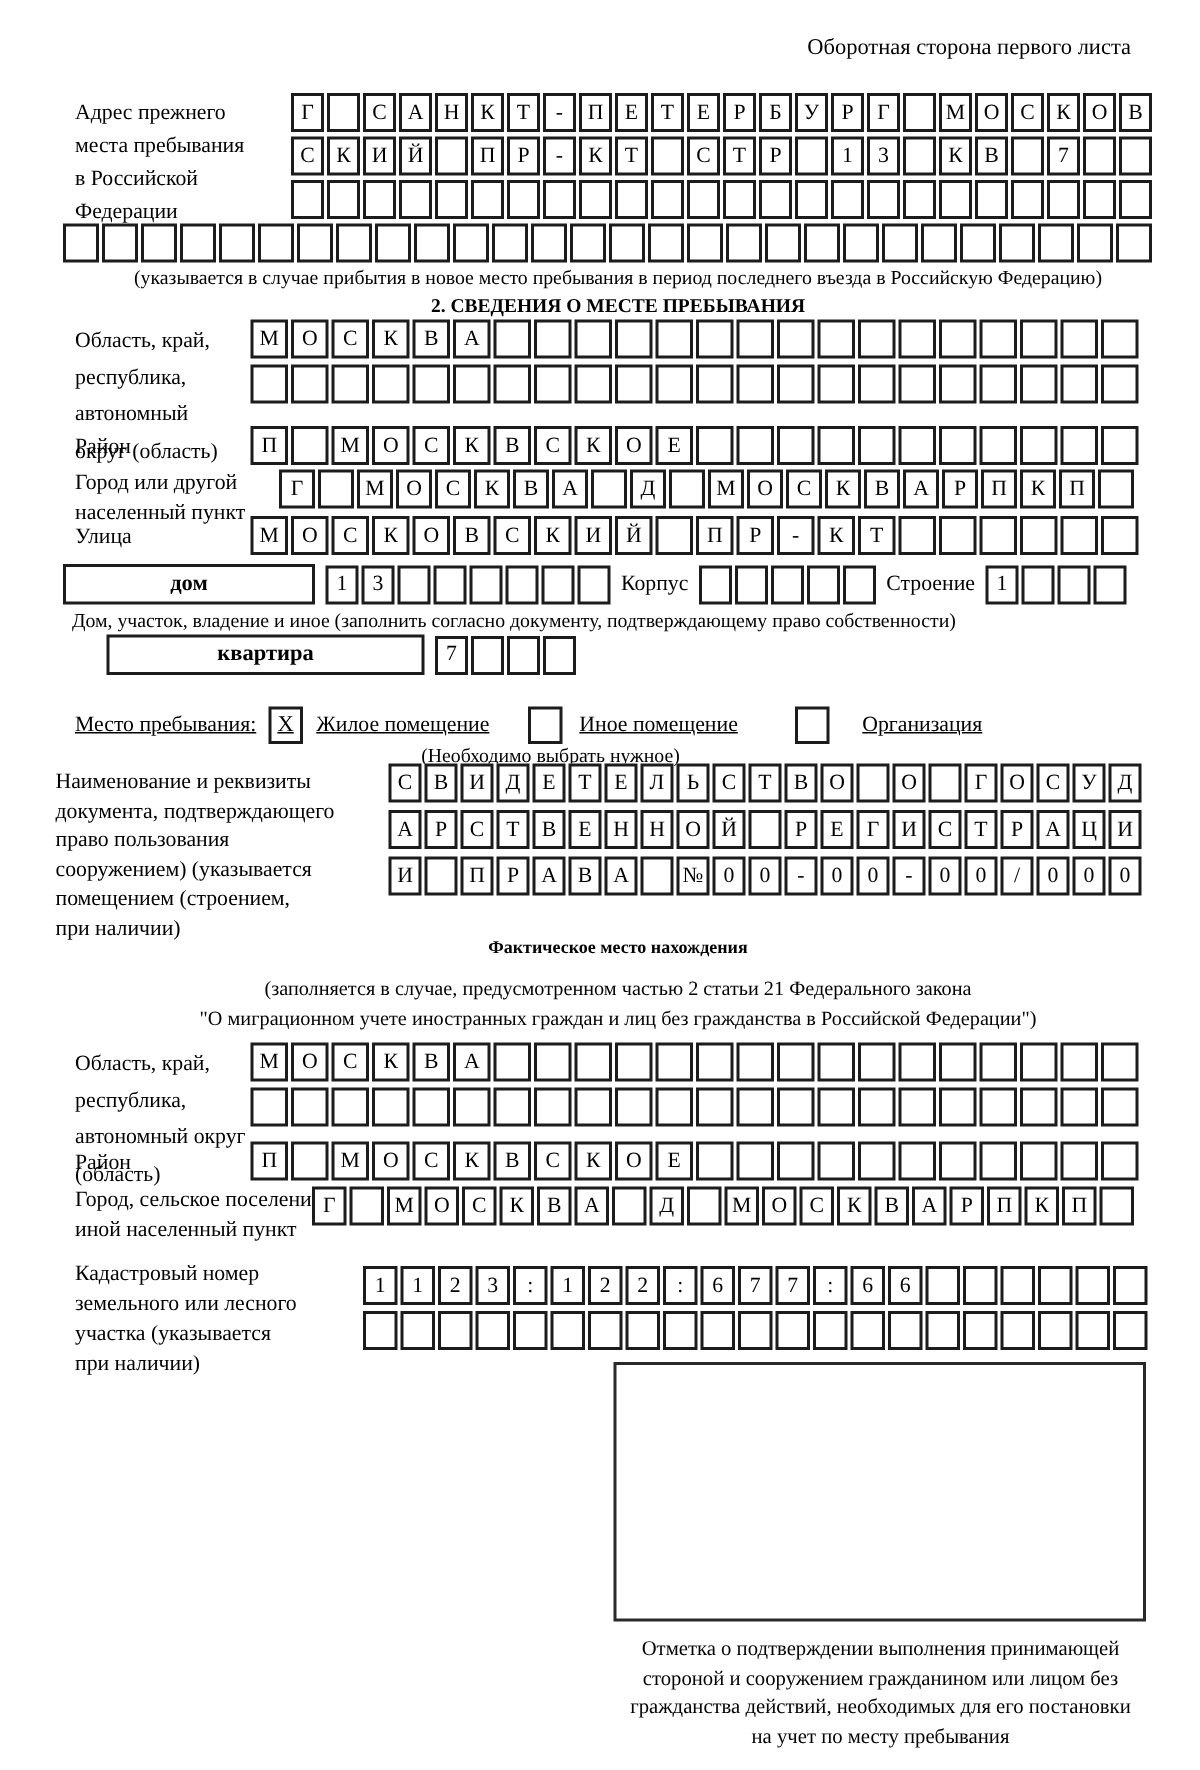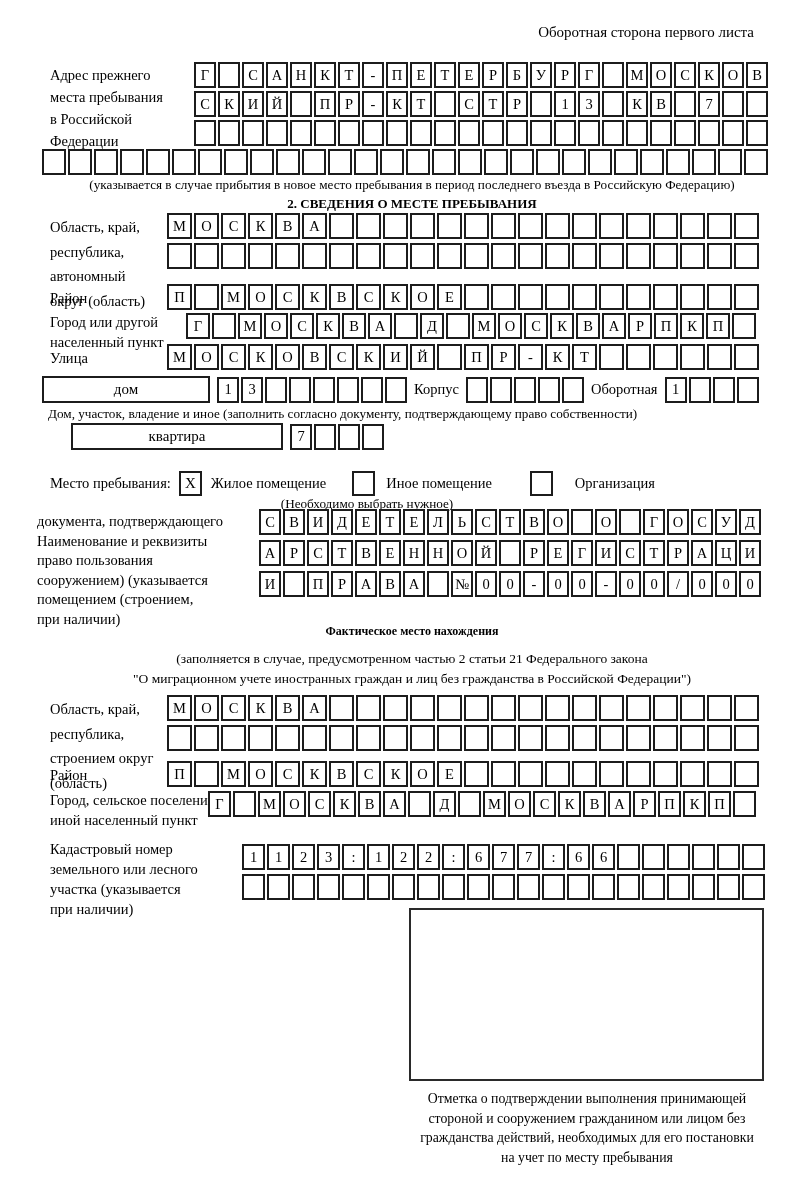--- a/index.html
+++ b/index.html
@@ -22,31 +22,31 @@
     height:26px; border:2px solid #1c1c1c; background:#fff;
     font-size:14.5px; font-family:"Liberation Serif", serif;
   }
   .p24 .cell { width:22px; }
   .p27 .cell { width:25px; }
   .p26 .cell { width:24px; }
   .p25 .cell { width:23px; }
 
   .labelbox {
     display:flex; align-items:center; justify-content:center;
-    height:27px; border:2px solid #1c1c1c; font-size:15px; background:#fff;
+    height:27px; border:2px solid #1c1c1c; font-size:15px; background:#fff;font-weight:bold;
   }
   .inline-row { display:flex; align-items:center; }
   .inline-row .gaplbl { font-size:14.5px; padding:0 7px; white-space:nowrap; }
 
   .checkbox {
     width:23px; height:25px; border:2px solid #1c1c1c; background:#fff;
     display:flex; align-items:center; justify-content:center;
     font-size:15px;
   }
-  .stay-row { display:flex; align-items:center; font-size:14.5px; }
+  .stay-row { display:flex; align-items:center; font-size:14.5px;text-decoration:underline; }
 
   .mark-box { border:2px solid #2a2a2a; background:#fff; }
   .mark-caption { font-size:13.8px; text-align:center; line-height:19.5px; }
   .fact-note { font-size:13.5px; text-align:center; width:800px; }
 </style>
 </head>
 <body>
 
 <div class="page">
 
@@ -319,21 +319,21 @@
         <span class="cell"></span>
       </div>
     <div class="gaplbl">Корпус</div>
     <div class="cellrow p24">
         <span class="cell"></span>
         <span class="cell"></span>
         <span class="cell"></span>
         <span class="cell"></span>
         <span class="cell"></span>
       </div>
-    <div class="gaplbl">Оборотная</div>
+    <div class="gaplbl">Строение</div>
     <div class="cellrow p24">
         <span class="cell">1</span>
         <span class="cell"></span>
         <span class="cell"></span>
         <span class="cell"></span>
       </div>
   </div>
   <div class="abs caption-left" style="left:36px; top:406px;">Дом, участок, владение и иное (заполнить согласно документу, подтверждающему право собственности)</div>
 
   <div class="abs inline-row" style="left:30px; top:423px;padding-left:29px;">
@@ -351,22 +351,22 @@
     <span class="checkbox" style="margin-left:8px;">X</span>
     <span style="margin-left:9px;">Жилое помещение</span>
     <span class="checkbox" style="margin-left:26px;"></span>
     <span style="margin-left:11px;">Иное помещение</span>
     <span class="checkbox" style="margin-left:38px;"></span>
     <span style="margin-left:22px;">Организация</span>
   </div>
   <div class="abs caption-left" style="left:230px; top:496px; width:250px; text-align:center;">(Необходимо выбрать нужное)</div>
 
   <div class="abs lbl lbl-lines" style="left:25px; top:512px; width:218px; line-height:19.5px;">
+    <div>Наименование и реквизиты</div>
     <div>документа, подтверждающего</div>
-    <div>Наименование и реквизиты</div>
     <div>право пользования</div>
     <div>сооружением) (указывается</div>
     <div>помещением (строением,</div>
     <div>при наличии)</div>
   </div>
   <div class="abs cellrow p24" style="left:247px; top:509px;">
       <span class="cell">С</span>
       <span class="cell">В</span>
       <span class="cell">И</span>
       <span class="cell">Д</span>
@@ -435,21 +435,21 @@
       <span class="cell">0</span>
     </div>
 
   <div class="abs sec-title" style="left:0; top:624px; font-size:12px;">Фактическое место нахождения</div>
   <div class="abs fact-note" style="left:0; top:651px;">(заполняется в случае, предусмотренном частью 2 статьи 21 Федерального закона</div>
   <div class="abs fact-note" style="left:0; top:671px;">"О миграционном учете иностранных граждан и лиц без гражданства в Российской Федерации")</div>
 
   <div class="abs lbl lbl-lines" style="left:38px; top:697px; width:130px; line-height:24.5px;">
     <div>Область, край,</div>
     <div>республика,</div>
-    <div>строением округ</div>
+    <div>автономный округ</div>
     <div>(область)</div>
   </div>
   <div class="abs cellrow p27" style="left:155px; top:695px;">
       <span class="cell">М</span>
       <span class="cell">О</span>
       <span class="cell">С</span>
       <span class="cell">К</span>
       <span class="cell">В</span>
       <span class="cell">А</span>
       <span class="cell"></span>

